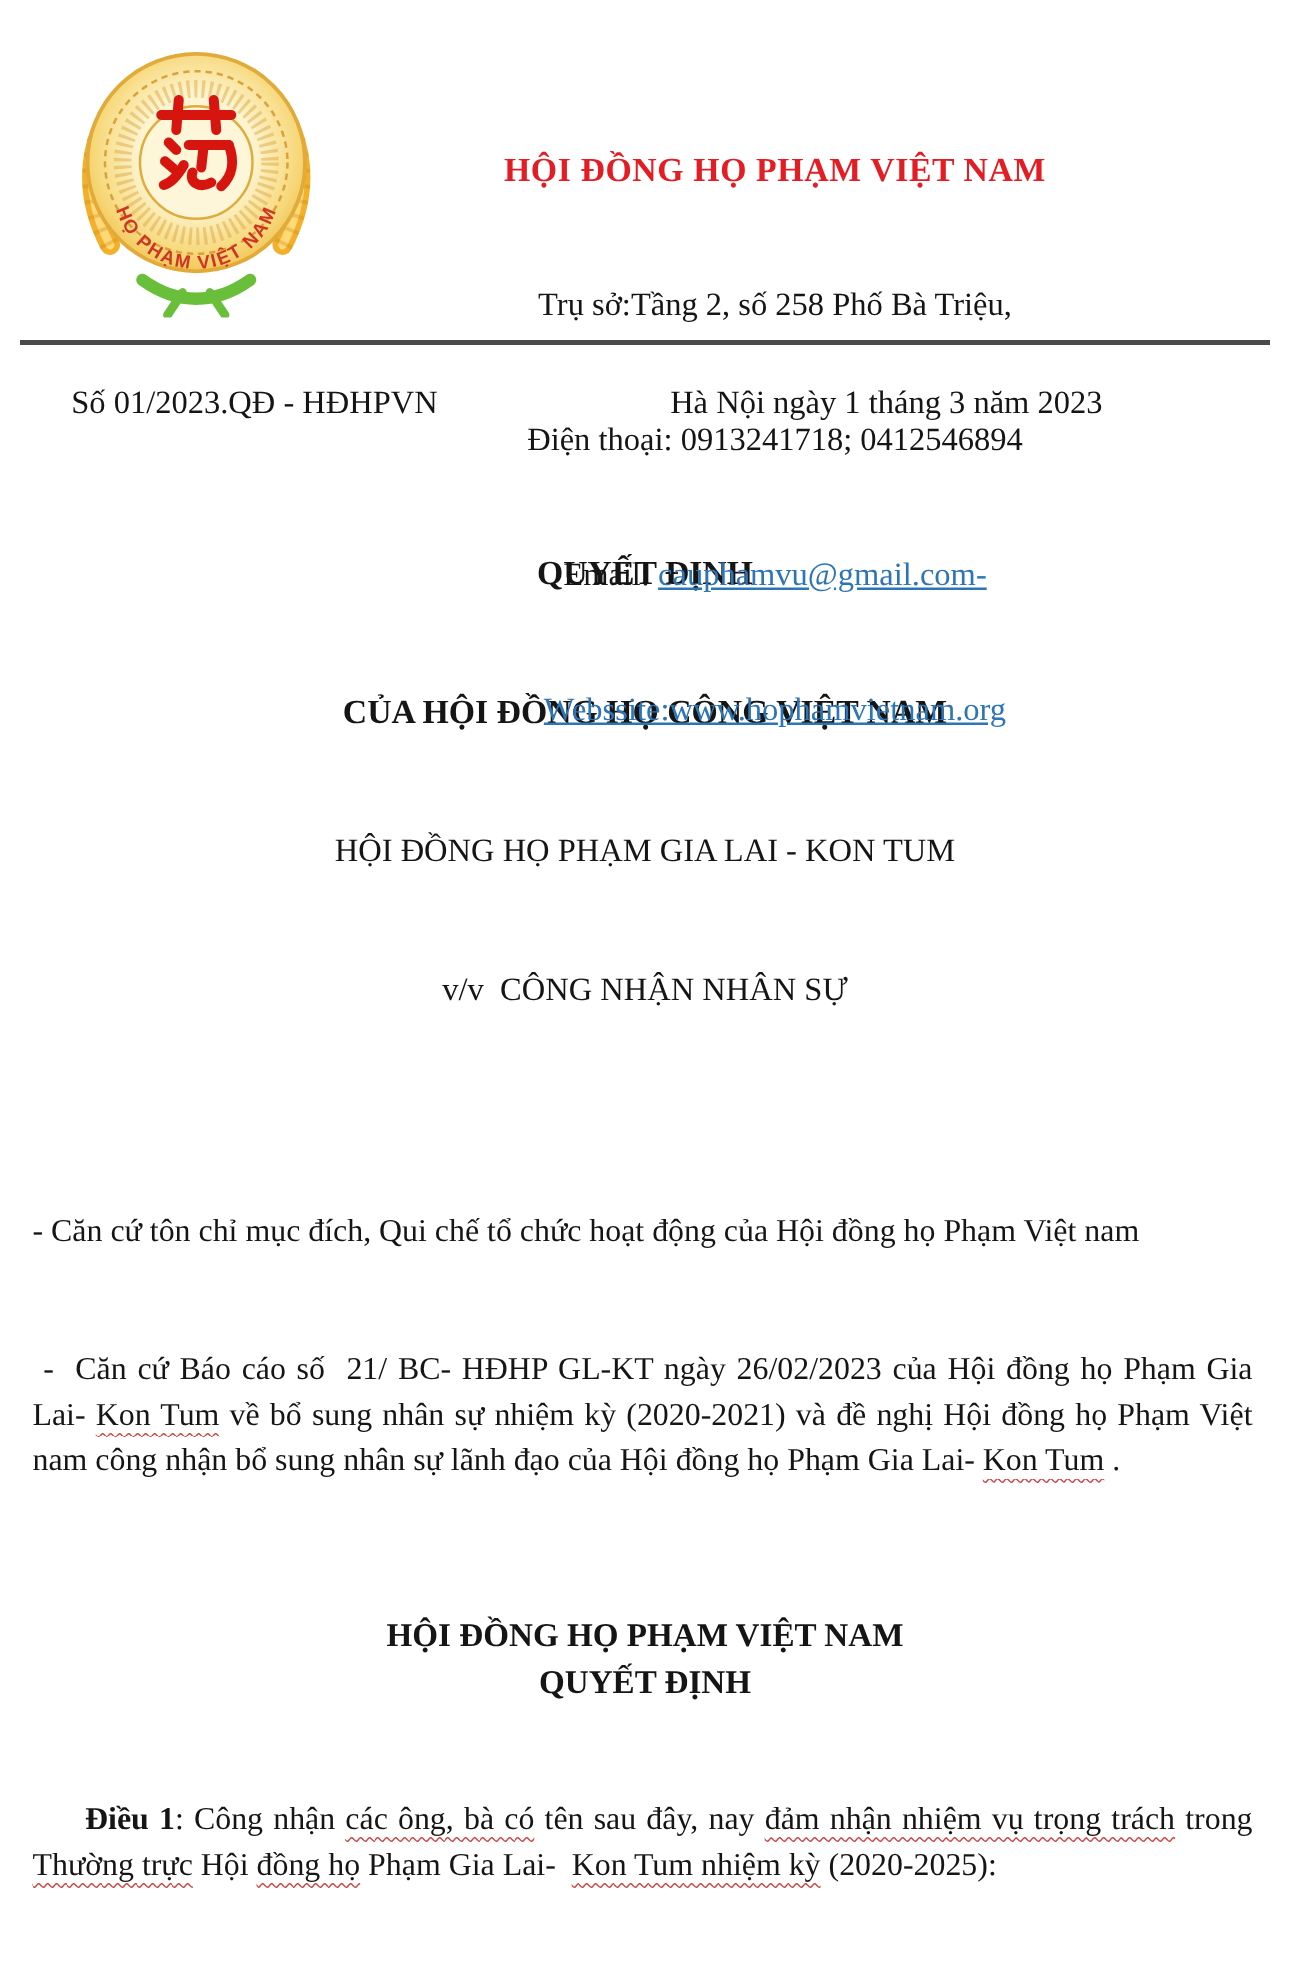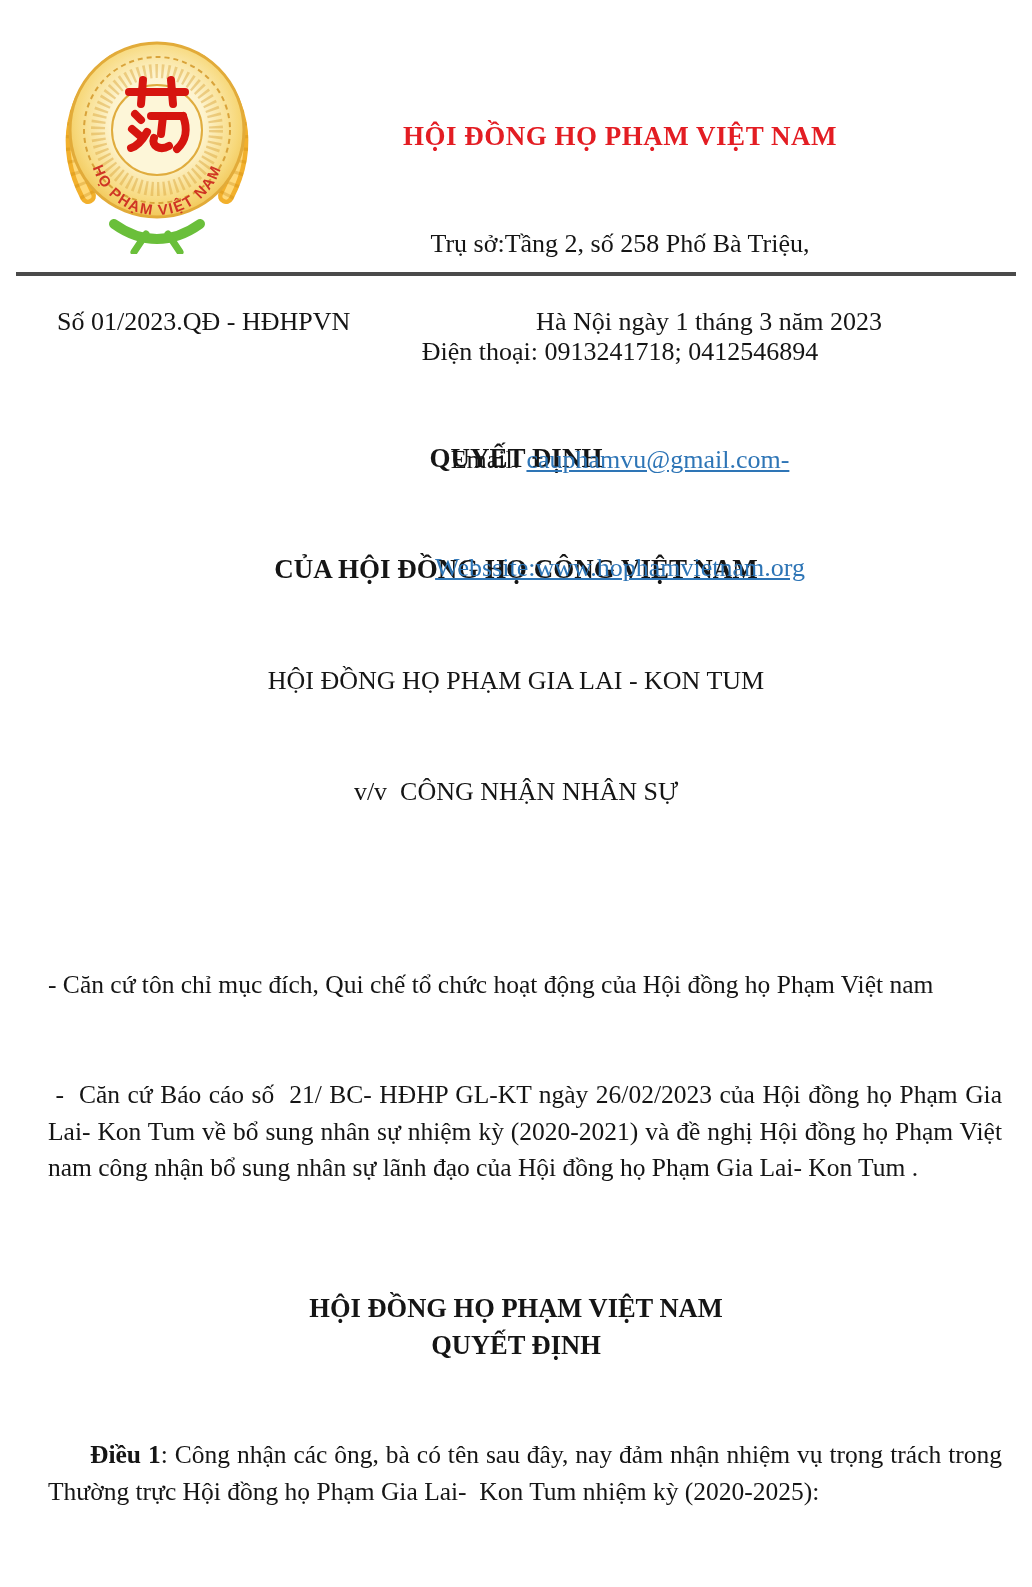--- a/index.html
+++ b/index.html
@@ -18,24 +18,24 @@
   
   .meta-row{display:flex;justify-content:space-between;padding:0 150px 0 57px;
     margin-top:28px;font-size:26px;line-height:36px;}
 
   
   .title-block{text-align:center;margin-top:26px;font-size:26px;line-height:37px;white-space:pre-wrap;}
   .t-bold{font-weight:bold;font-size:27px;}
 
   
   .doc-text{padding:0 30px 0 26px;font-size:25.5px;line-height:36.6px;text-align:justify;
-    white-space:pre-wrap;margin-left:22px;}
+    white-space:pre-wrap;}
   .article{text-indent:42px;}
   .seg-bold{font-weight:bold;}
-  .seg-wavy{text-decoration-style:wavy;
+  .seg-wavy{text-decoration:underline;text-decoration-style:wavy;
     text-decoration-color:#c44;text-decoration-thickness:1.3px;text-underline-offset:6px;
     text-decoration-skip-ink:none;}
   .res-heading{text-align:center;font-weight:bold;font-size:26.5px;line-height:37px;margin-top:30px;}
 </style>
 </head>
 <body>
 
 <div class="page">
 
   <div class="header">

